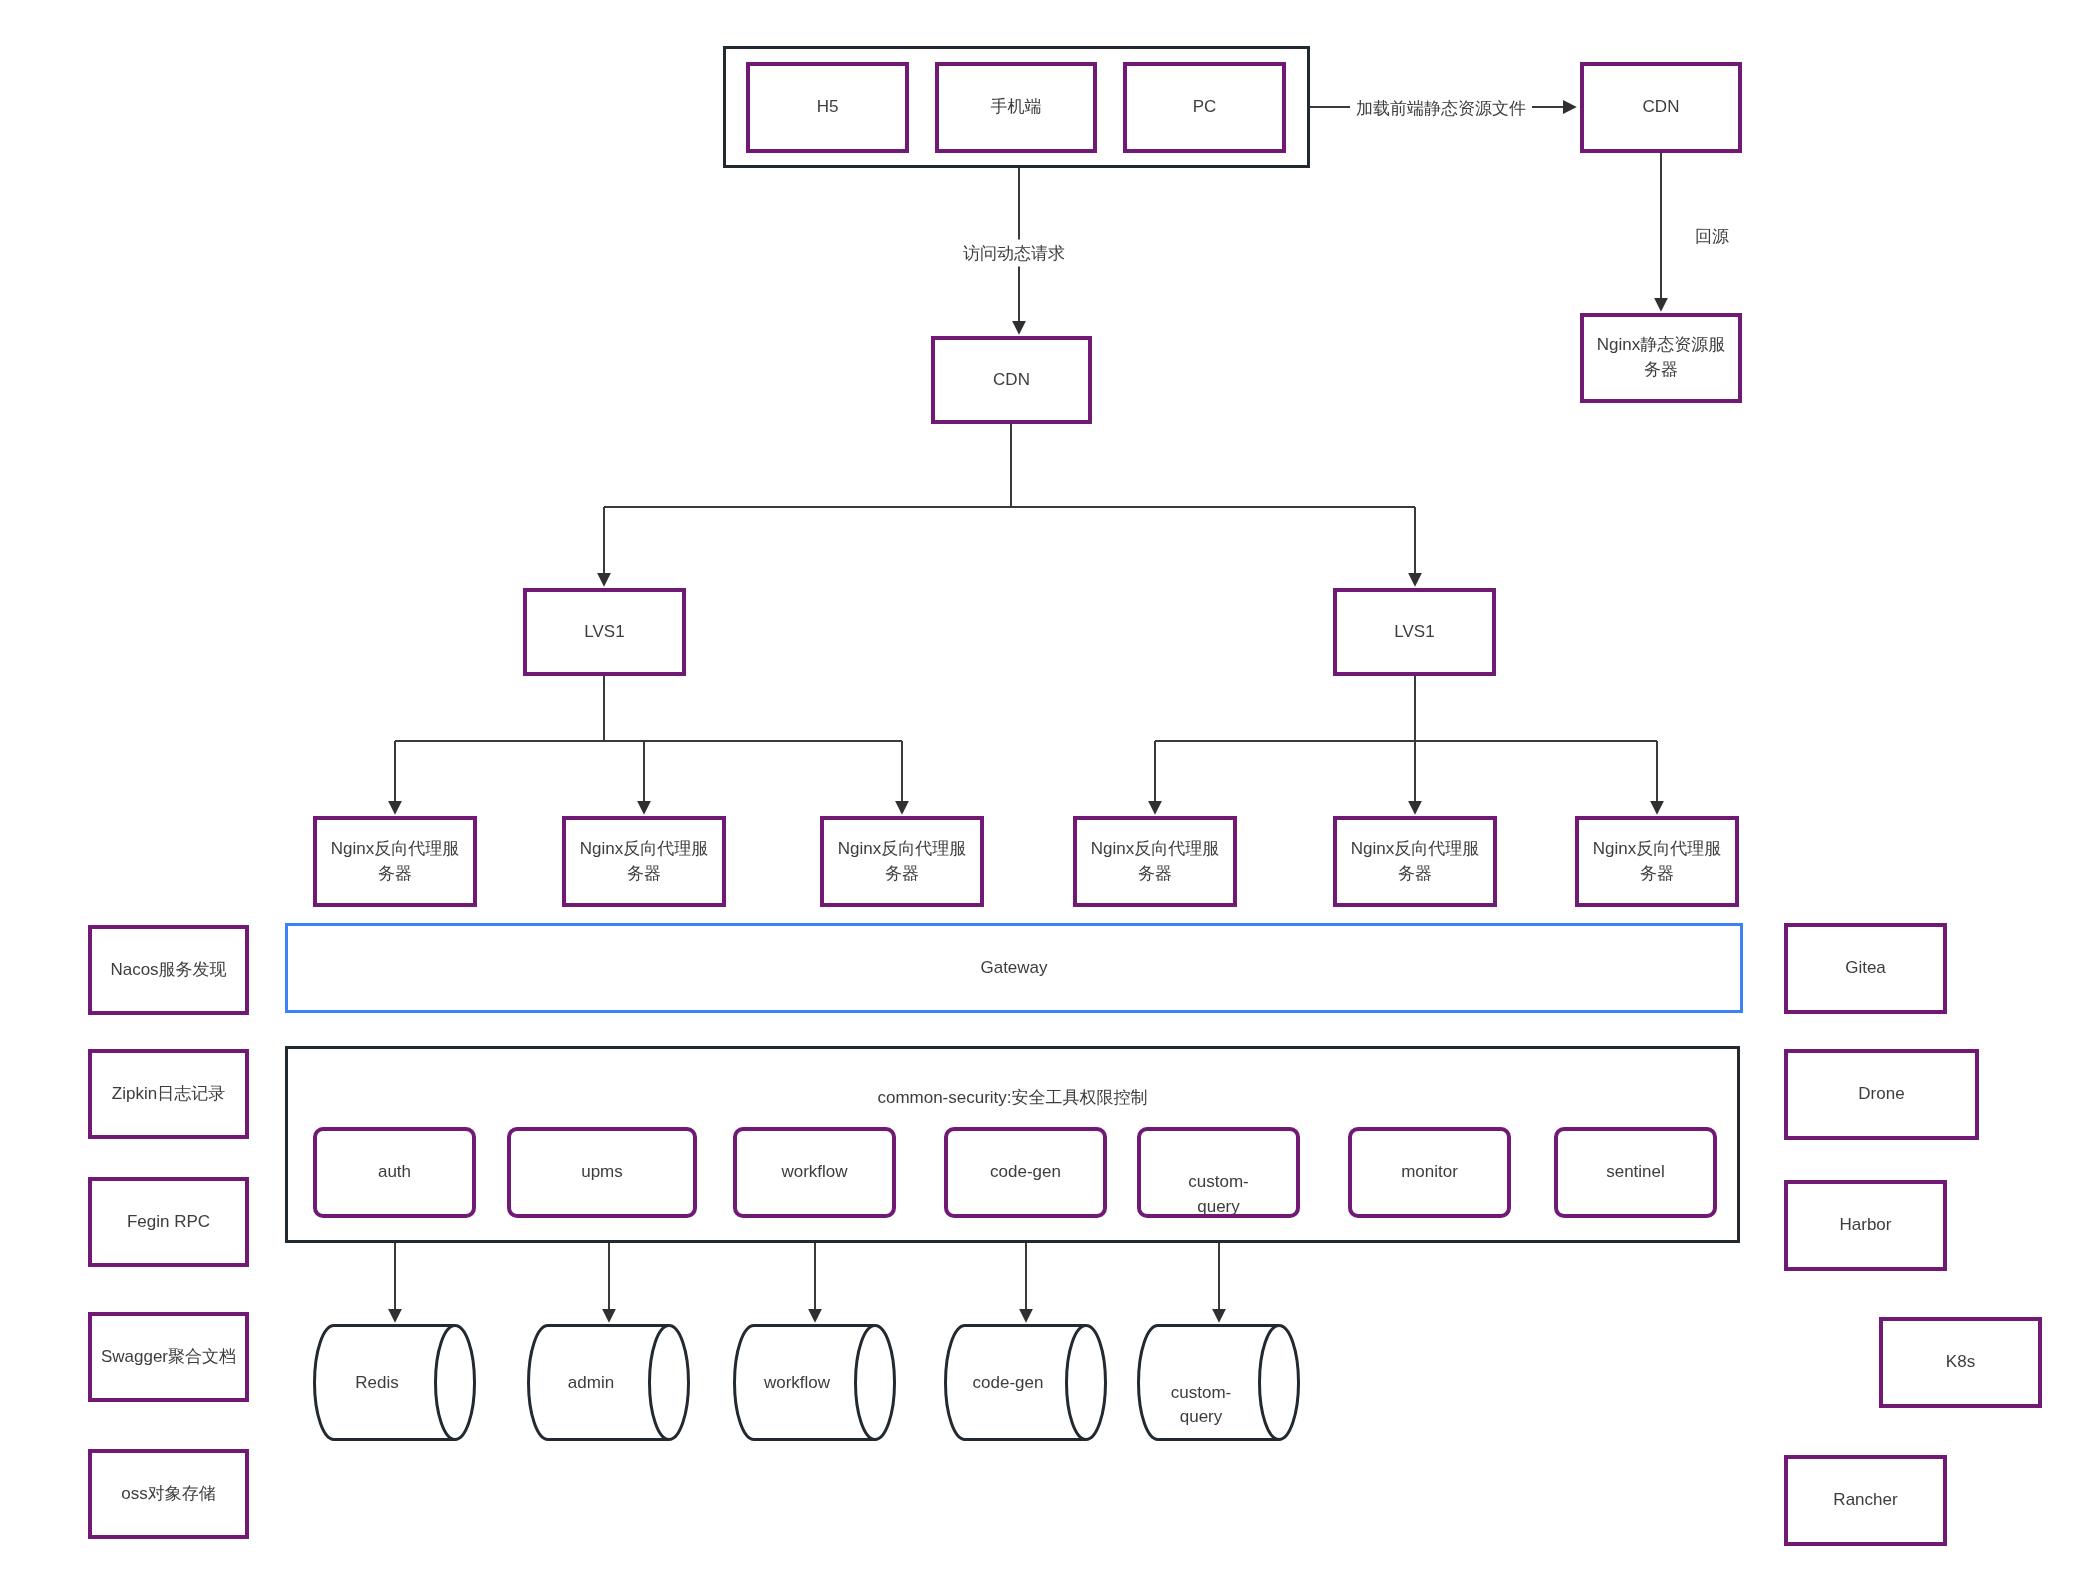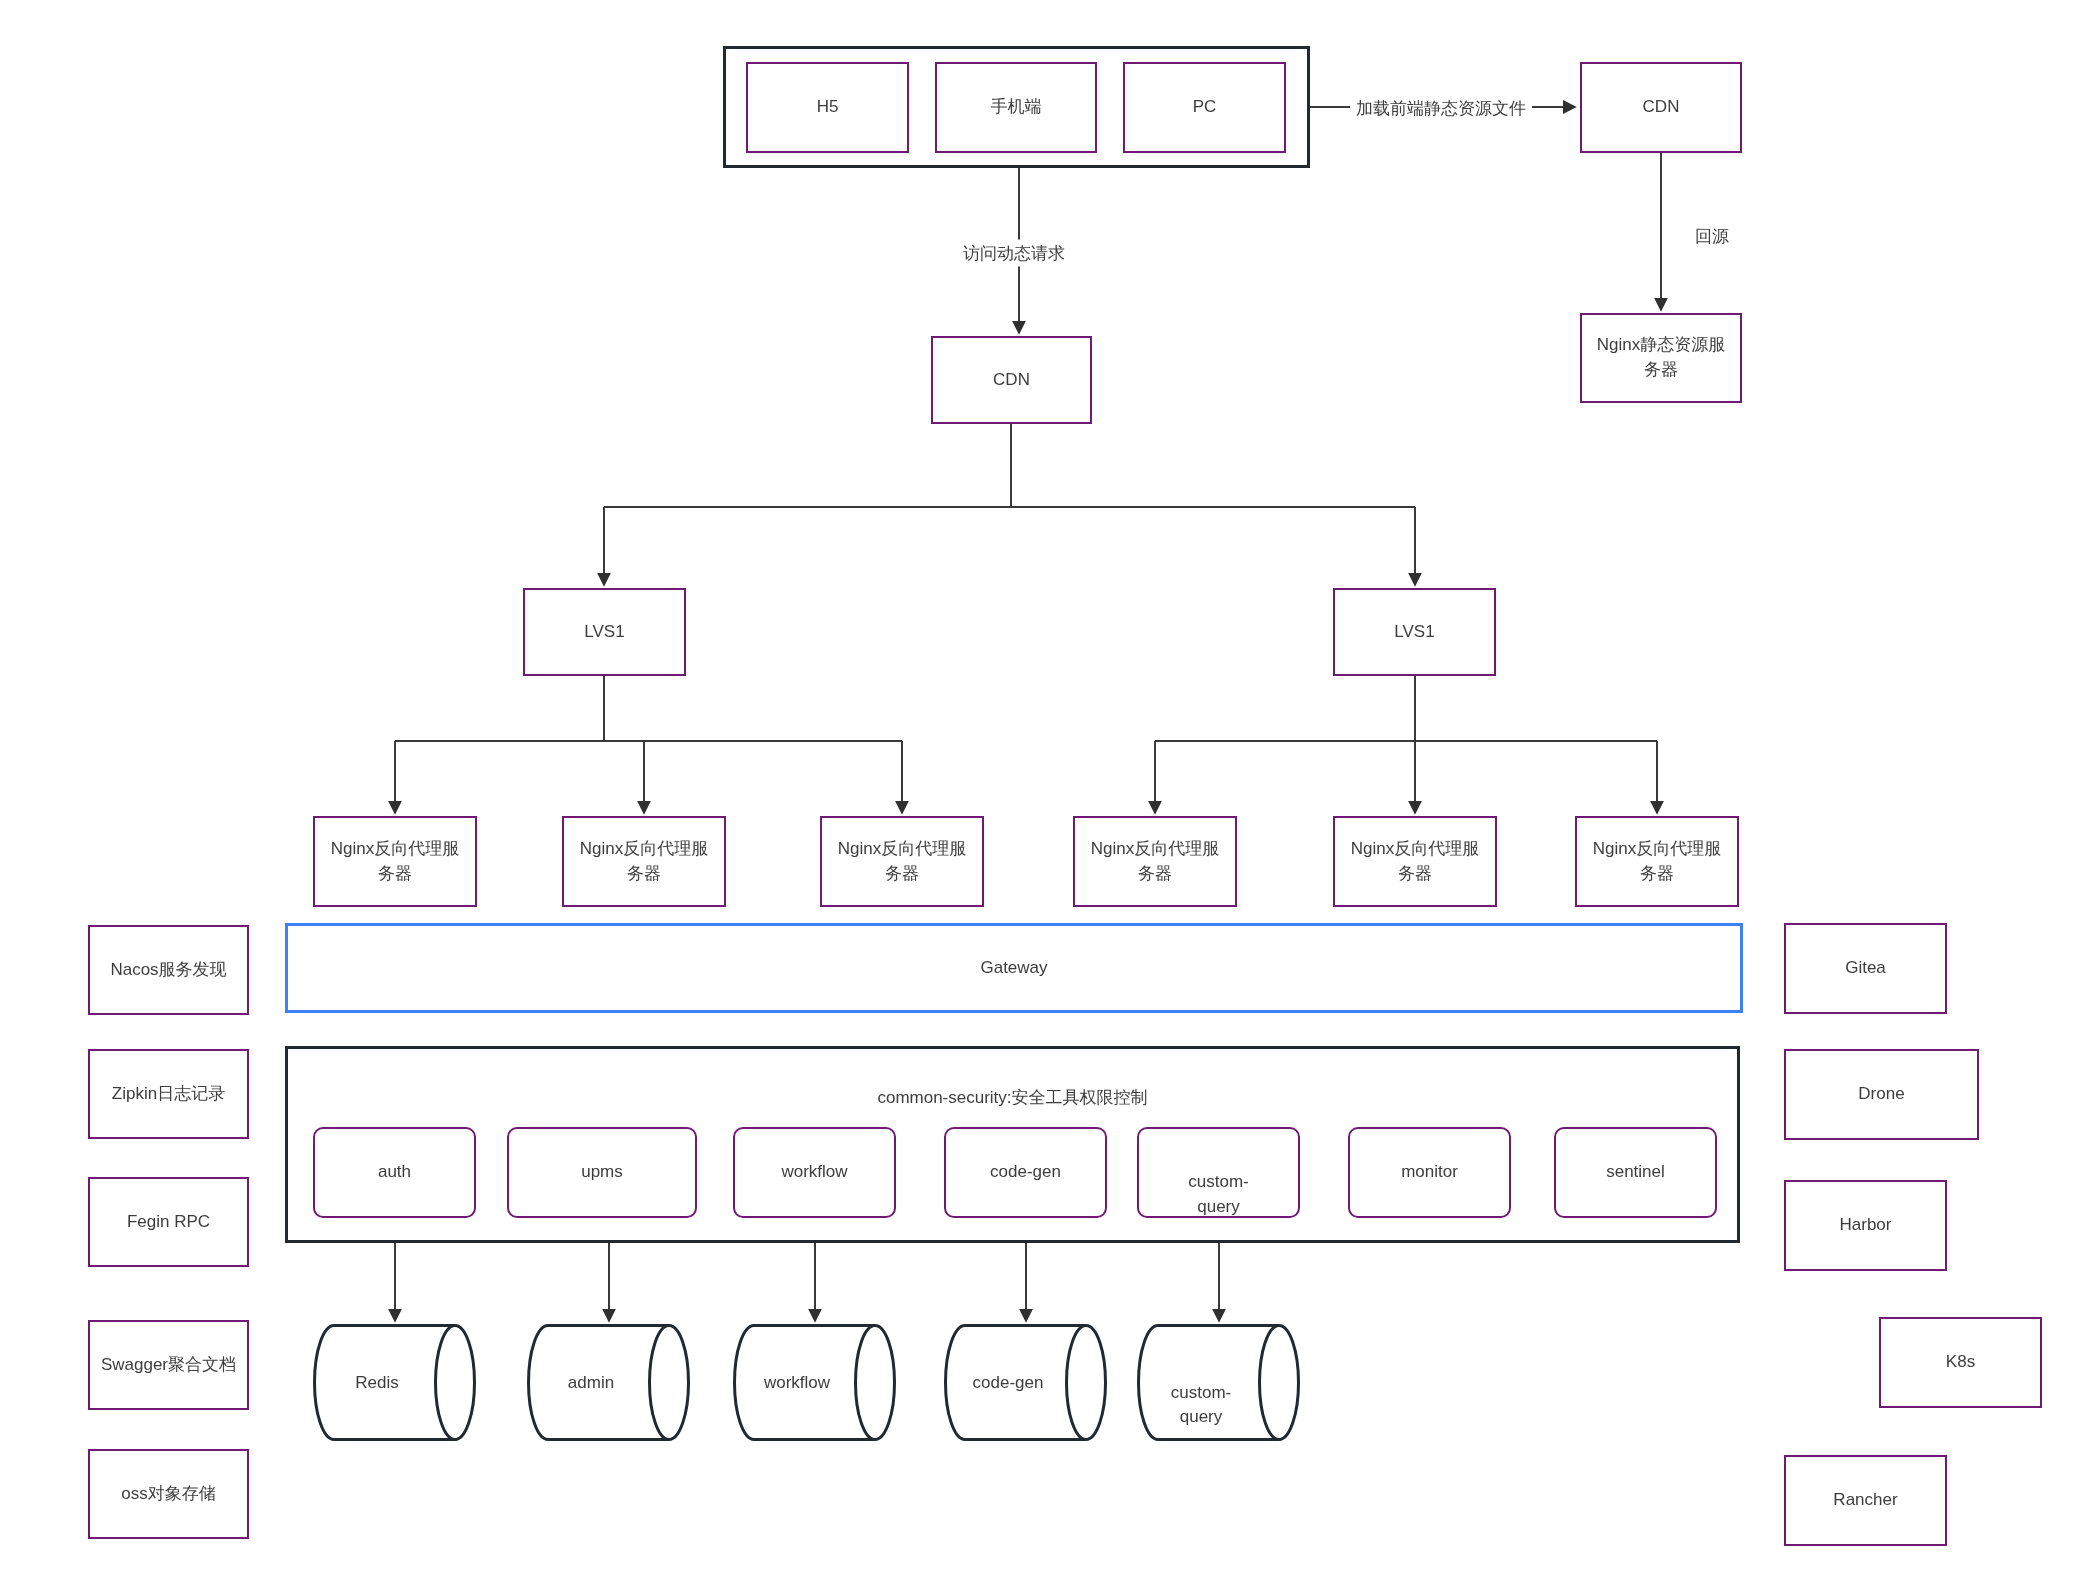--- a/index.html
+++ b/index.html
@@ -3,21 +3,21 @@
 <meta charset="utf-8">
 <style>
   html,body{margin:0;padding:0;background:#ffffff;}
   body{
     width:2098px;height:1580px;position:relative;overflow:hidden;
     font-family:"Liberation Sans","DejaVu Sans",sans-serif;
     color:#3d3d3d;
   }
   .box{
     position:absolute;box-sizing:border-box;
-    border:2px solid #701a75;background:#ffffff;
+    border:4px solid #701a75;background:#ffffff;
     display:flex;align-items:center;justify-content:center;
     text-align:center;font-size:17px;line-height:1.45;color:#3d3d3d;
     padding:4px 8px;
   }
   .rounded{border-radius:10px;}
   .container{
     position:absolute;box-sizing:border-box;
     border:3px solid #232930;background:#ffffff;
   }
   .bar{
@@ -146,21 +146,21 @@
 
 <div class="box node" style="left:88px;top:925px;width:161px;height:90px;">
   <span>Nacos服务发现</span>
 </div>
 <div class="box node" style="left:88px;top:1049px;width:161px;height:90px;">
   <span>Zipkin日志记录</span>
 </div>
 <div class="box node" style="left:88px;top:1177px;width:161px;height:90px;">
   <span>Fegin RPC</span>
 </div>
-<div class="box node" style="left:88px;top:1312px;width:161px;height:90px;margin-top:8px;">
+<div class="box node" style="left:88px;top:1312px;width:161px;height:90px;">
   <span>Swagger聚合文档</span>
 </div>
 <div class="box node" style="left:88px;top:1449px;width:161px;height:90px;">
   <span>oss对象存储</span>
 </div>
 
 <div class="box node" style="left:1784px;top:923px;width:163px;height:91px;">
   <span>Gitea</span>
 </div>
 <div class="box node" style="left:1784px;top:1049px;width:195px;height:91px;">

